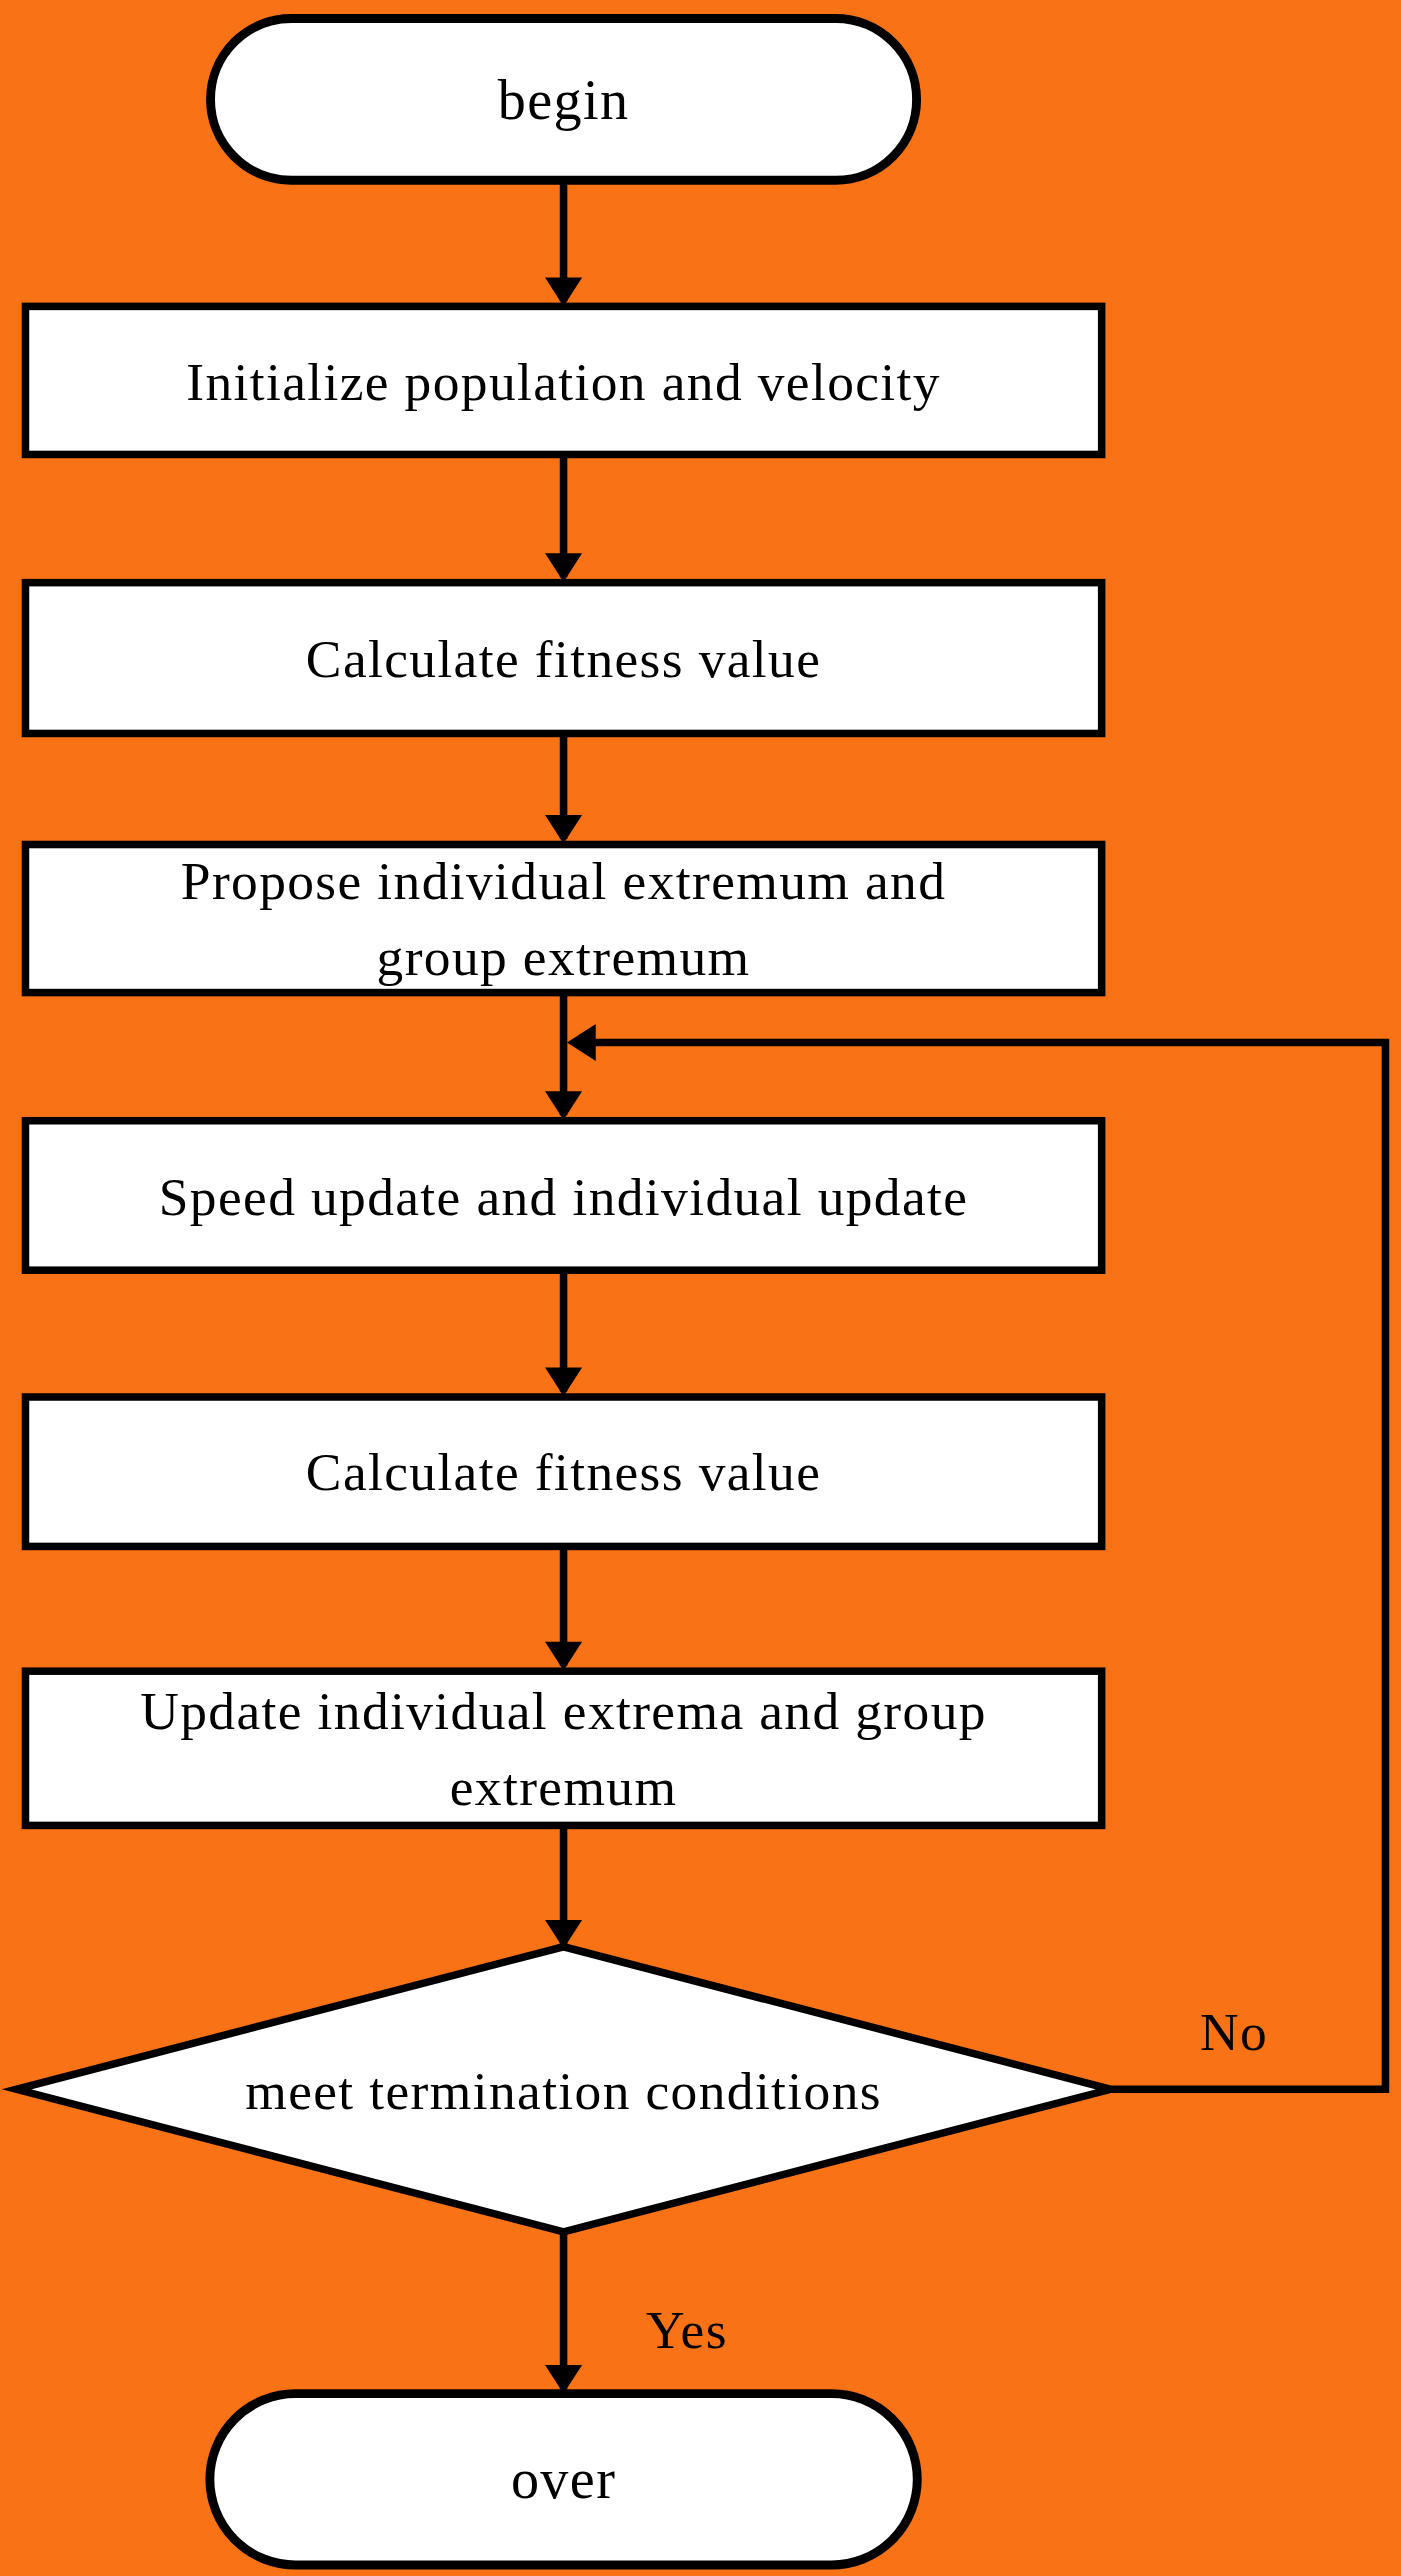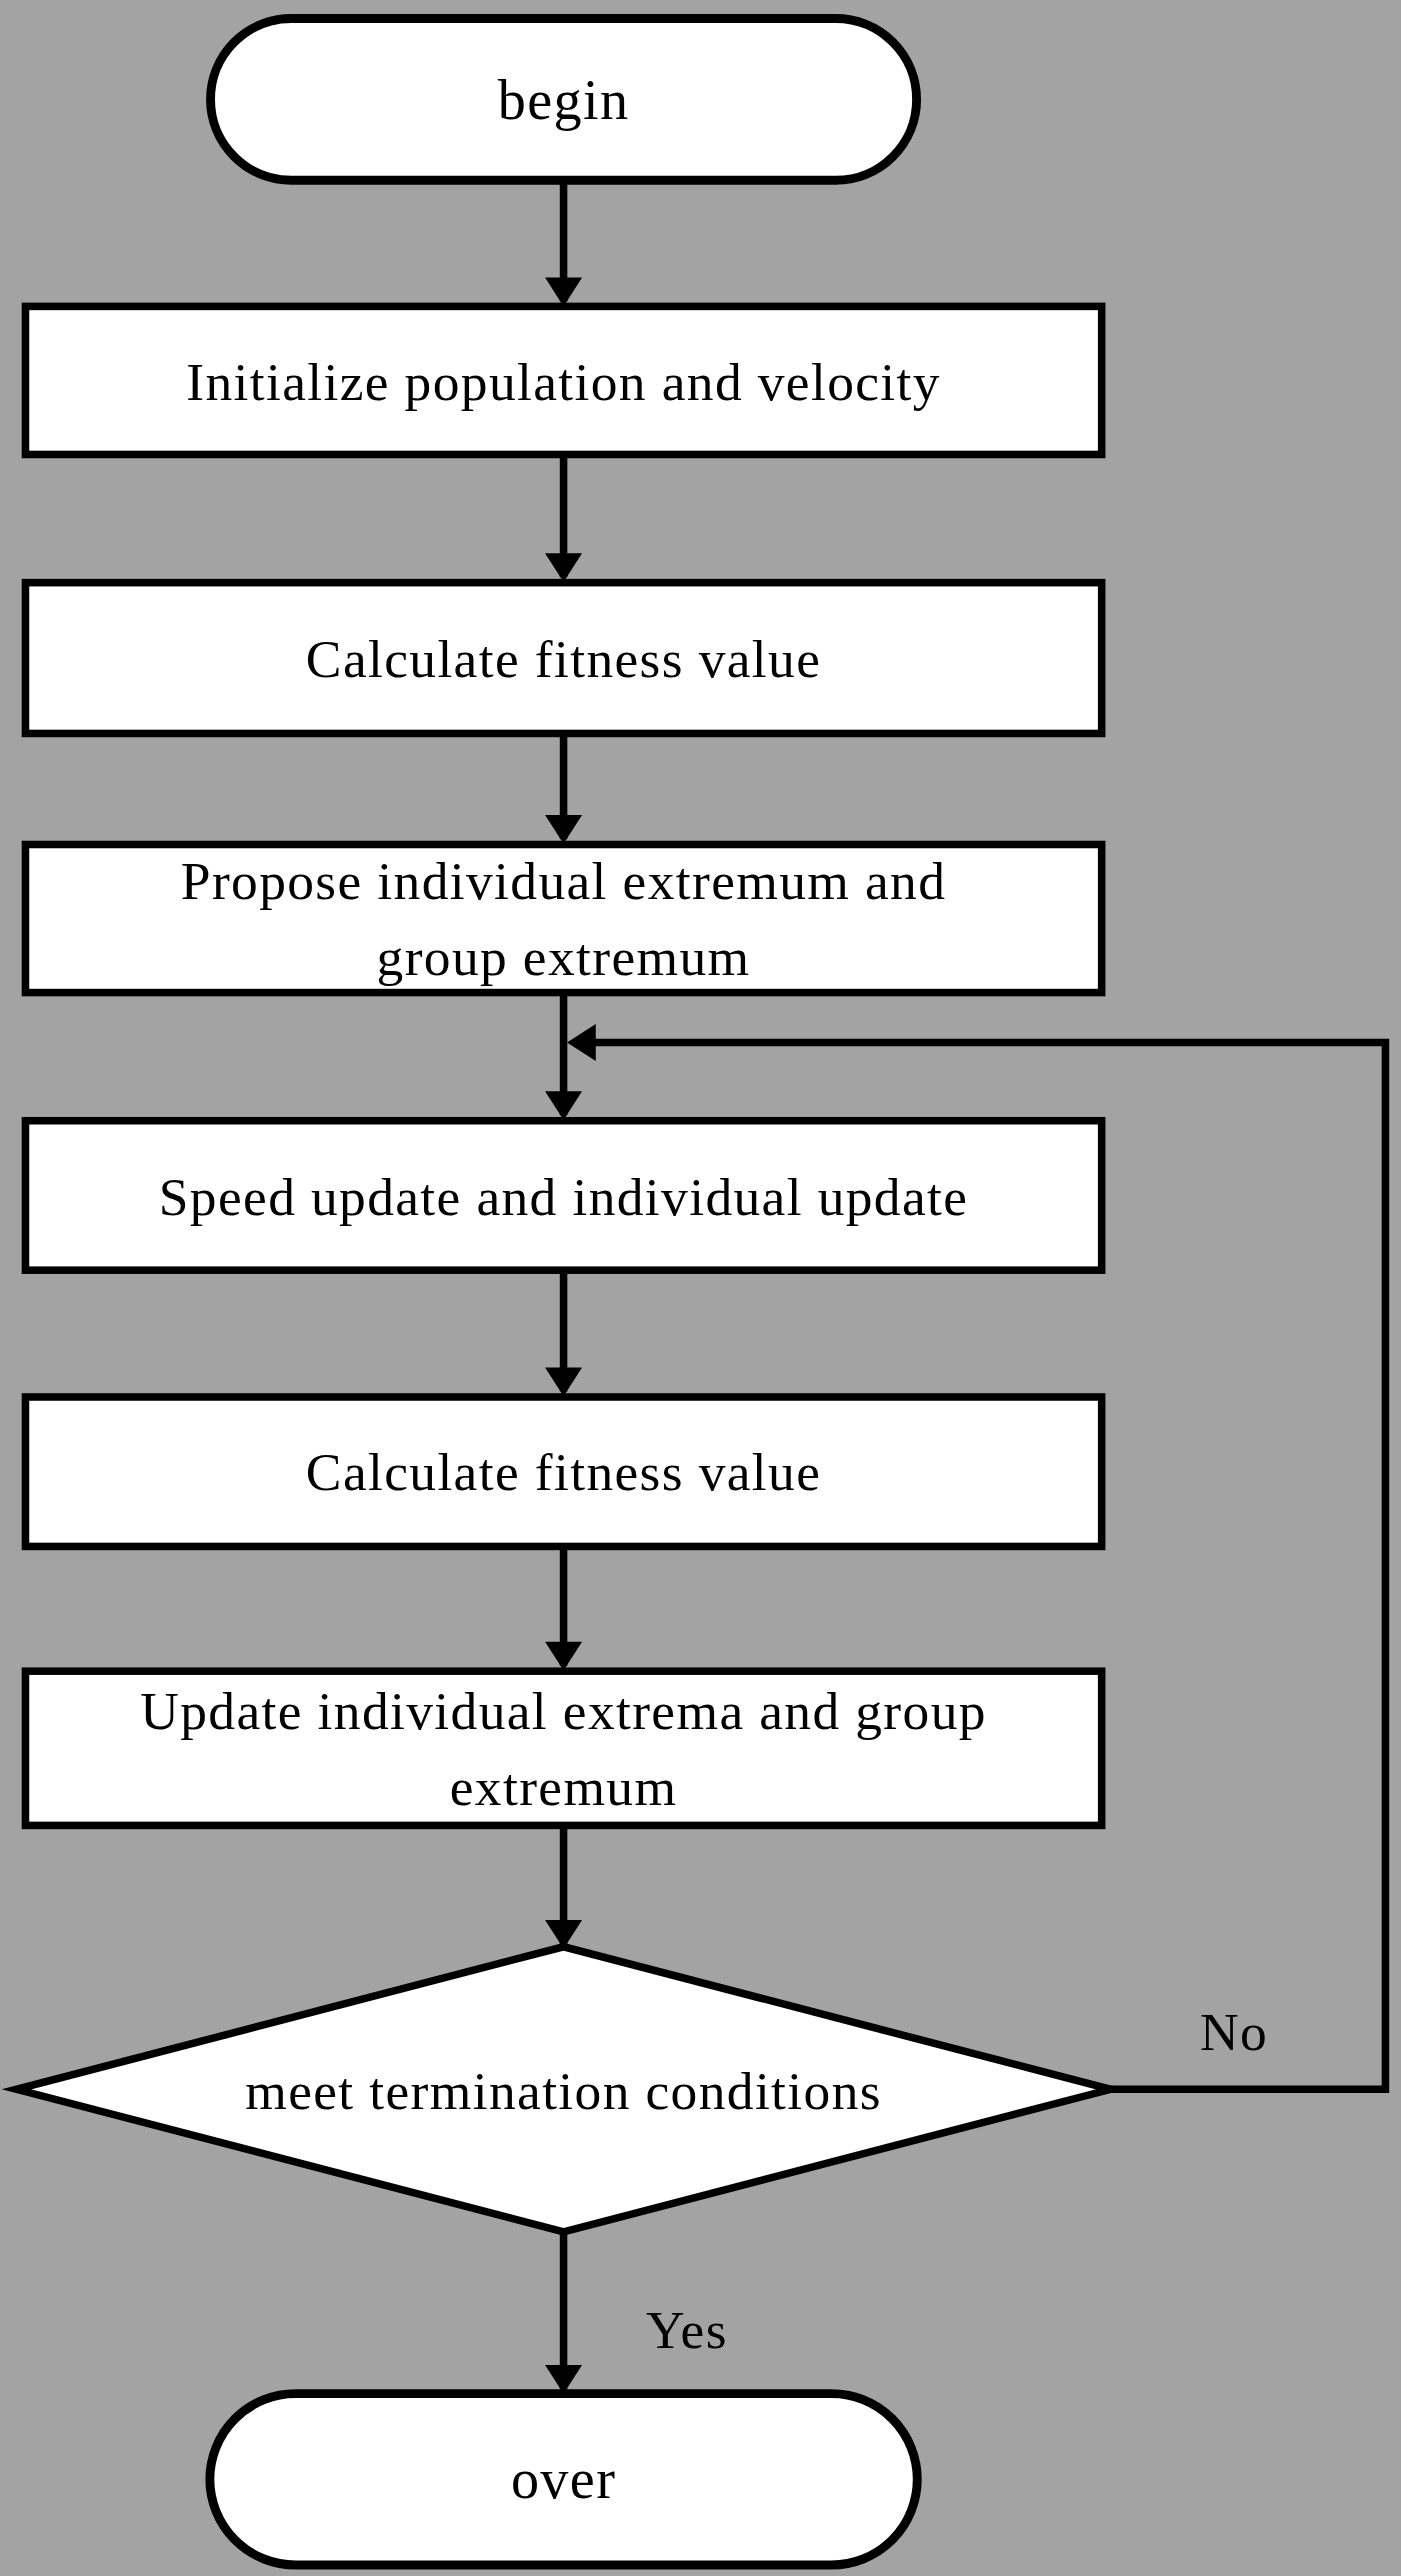--- a/index.html
+++ b/index.html
@@ -3,21 +3,21 @@
 <meta charset="utf-8">
 <style>
   html, body {
     margin: 0;
     padding: 0;
     background: #ffffff;
   }
   .canvas-wrap {
     width: 1402px;
     height: 2576px;
-    background: #a3a3a3;
+    background: #f97316;
   }
   svg { display: block; }
   .shape {
     fill: #ffffff;
     stroke: #000000;
     stroke-width: 11px;
   }
   .stadium { stroke-width: 13px; }
   .edge-line {
     stroke: #000000;

